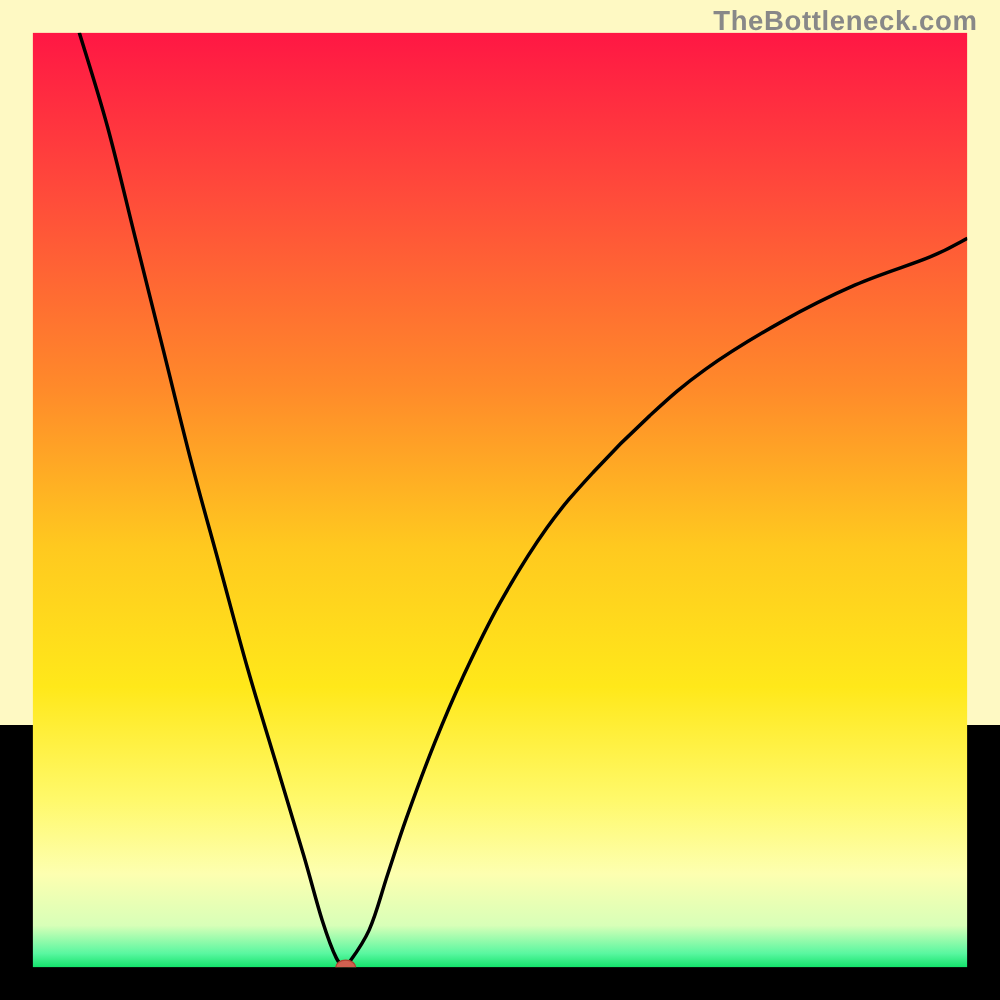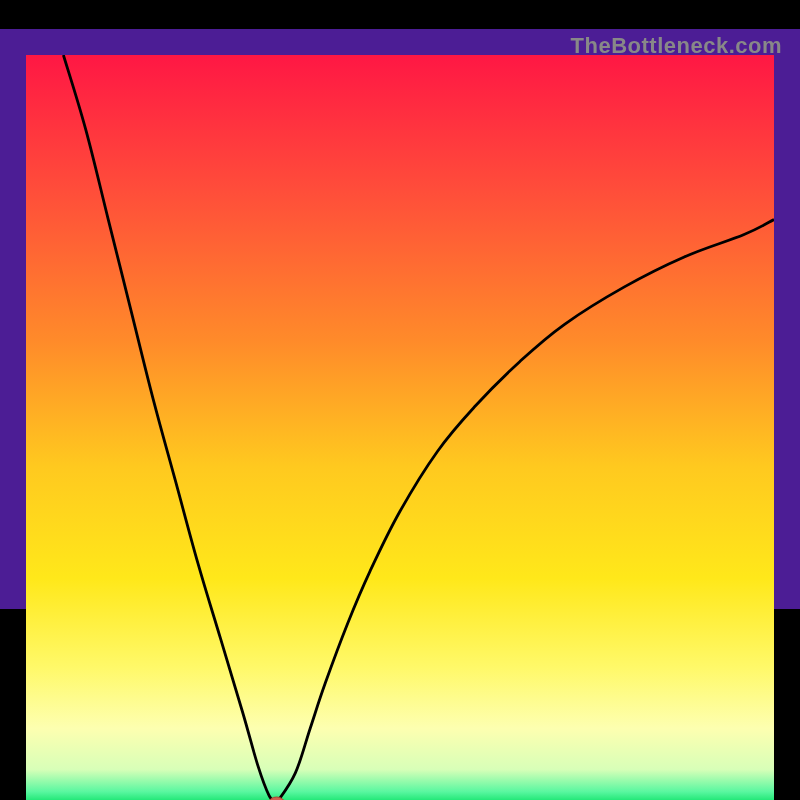--- a/index.html
+++ b/index.html
@@ -8,22 +8,21 @@
     width: 800px;
     height: 800px;
     background: #000;
     font-family: Arial, Helvetica, sans-serif;
     overflow: hidden;
   }
   .frame {
     position: relative;
     width: 800px;
     height: 580px;
-    background: #4c1d95;
-    margin-top: 29px;
+    background: #fef9c3;
   }
   .watermark {
     position: absolute;
     top: 4px;
     right: 18px;
     color: #888;
     font-size: 22px;
     font-weight: 600;
     letter-spacing: 0.5px;
     z-index: 5;

